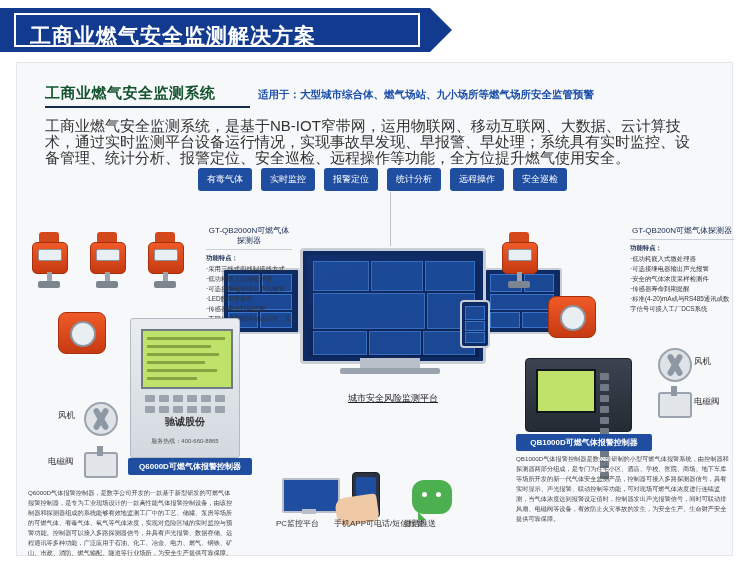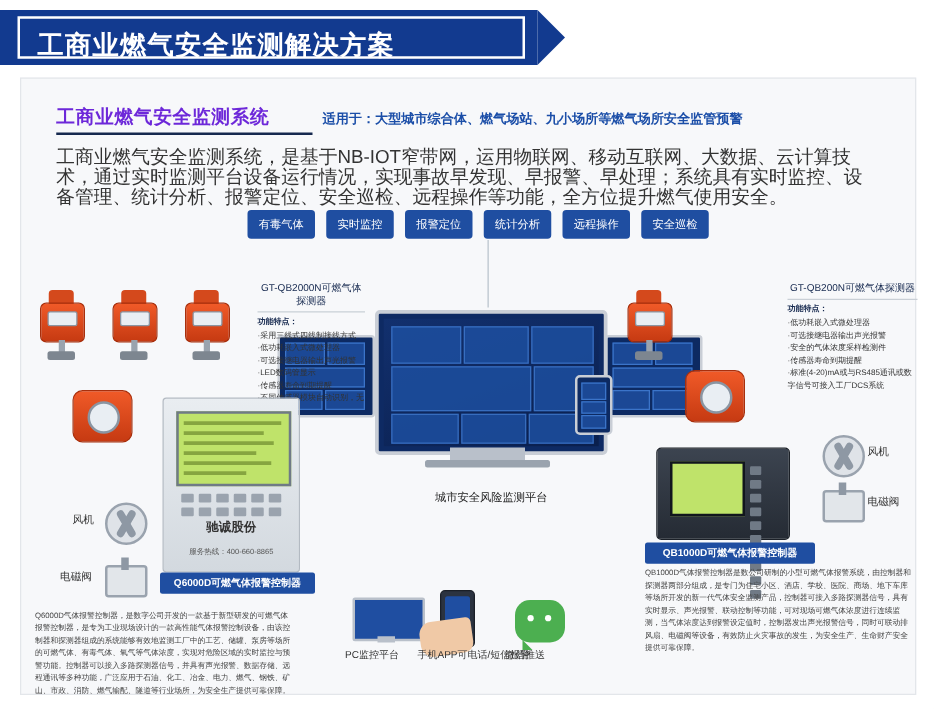--- a/index.html
+++ b/index.html
@@ -10,40 +10,40 @@
   .banner{position:absolute;left:0;top:8px;width:430px;height:44px;background:#123a8f;
           border-radius:0 0 0 0;}
   .banner:after{content:"";position:absolute;right:-22px;top:0;width:0;height:0;
           border-top:22px solid transparent;border-bottom:22px solid transparent;border-left:22px solid #123a8f;}
   .banner-inner{position:absolute;left:14px;top:5px;right:10px;bottom:5px;border:2px solid #ffffff;}
   .banner-title{position:absolute;left:30px;top:14px;color:#fff;font-size:21px;font-weight:bold;letter-spacing:1px;}
 
   
   .card{position:absolute;left:16px;top:62px;width:715px;height:492px;background:#f7f8fa;border:1px solid #e3e6ea;}
 
-  .sect-title{position:absolute;left:45px;top:84px;font-size:15px;font-weight:bold;color:#6d28d9;letter-spacing:.5px;}
+  .sect-title{position:absolute;left:45px;top:84px;font-size:15px;font-weight:bold;color:#14532d;letter-spacing:.5px;}
   .sect-rule{position:absolute;left:45px;top:106px;width:205px;height:2px;background:#16294f;}
   .applic{position:absolute;left:258px;top:88px;font-size:10.5px;color:#1b4ea8;font-weight:bold;}
   .intro{position:absolute;left:45px;top:118px;width:650px;font-size:15px;line-height:16px;color:#333;}
 
   
   .pills{position:absolute;left:198px;top:168px;width:382px;display:flex;gap:9px;}
   .pill{background:#1f4ea1;color:#fff;font-size:9px;padding:5px 9px;border-radius:3px;white-space:nowrap;}
 
   
   .monitor{position:absolute;left:300px;top:248px;width:180px;height:110px;background:#0e2a63;border:3px solid #c9ced6;border-radius:4px;}
   .monitor .screen{position:absolute;left:4px;top:4px;right:4px;bottom:4px;background:linear-gradient(160deg,#12306e,#0a1f4d);overflow:hidden;}
   .mgrid{position:absolute;background:#1d4fa0;opacity:.85;border:1px solid #3f7ad0;}
   .mstand{position:absolute;left:360px;top:358px;width:60px;height:10px;background:#b9c0ca;}
   .mstand2{position:absolute;left:340px;top:368px;width:100px;height:6px;background:#9aa3ae;border-radius:2px;}
 
   .side-screen{position:absolute;background:#0d2a62;border:2px solid #c9ced6;border-radius:3px;overflow:hidden;}
   .side-screen .sg{position:absolute;background:#1b4895;border:1px solid #3b74c9;}
 
-  .platform-label{position:absolute;left:323px;top:392px;width:140px;text-align:center;font-size:9px;color:#222;}
+  .platform-label{position:absolute;left:323px;top:392px;width:140px;text-align:center;font-size:9px;color:#222;text-decoration:underline;}
 
   
   .det{position:absolute;width:42px;height:58px;}
   .det .body{position:absolute;left:4px;top:10px;width:34px;height:30px;background:linear-gradient(180deg,#f05a28,#c63a12);border-radius:5px;border:1px solid #a82f0c;}
   .det .cap{position:absolute;left:11px;top:0px;width:20px;height:12px;background:#d4491c;border-radius:3px 3px 0 0;}
   .det .disp{position:absolute;left:10px;top:17px;width:22px;height:10px;background:#e9eef3;border:1px solid #8a95a2;border-radius:2px;}
   .det .stem{position:absolute;left:19px;top:40px;width:5px;height:10px;background:#9aa3ae;}
   .det .base{position:absolute;left:10px;top:49px;width:22px;height:7px;background:#7d8690;border-radius:2px;}
 
   .det2{position:absolute;width:46px;height:46px;}

